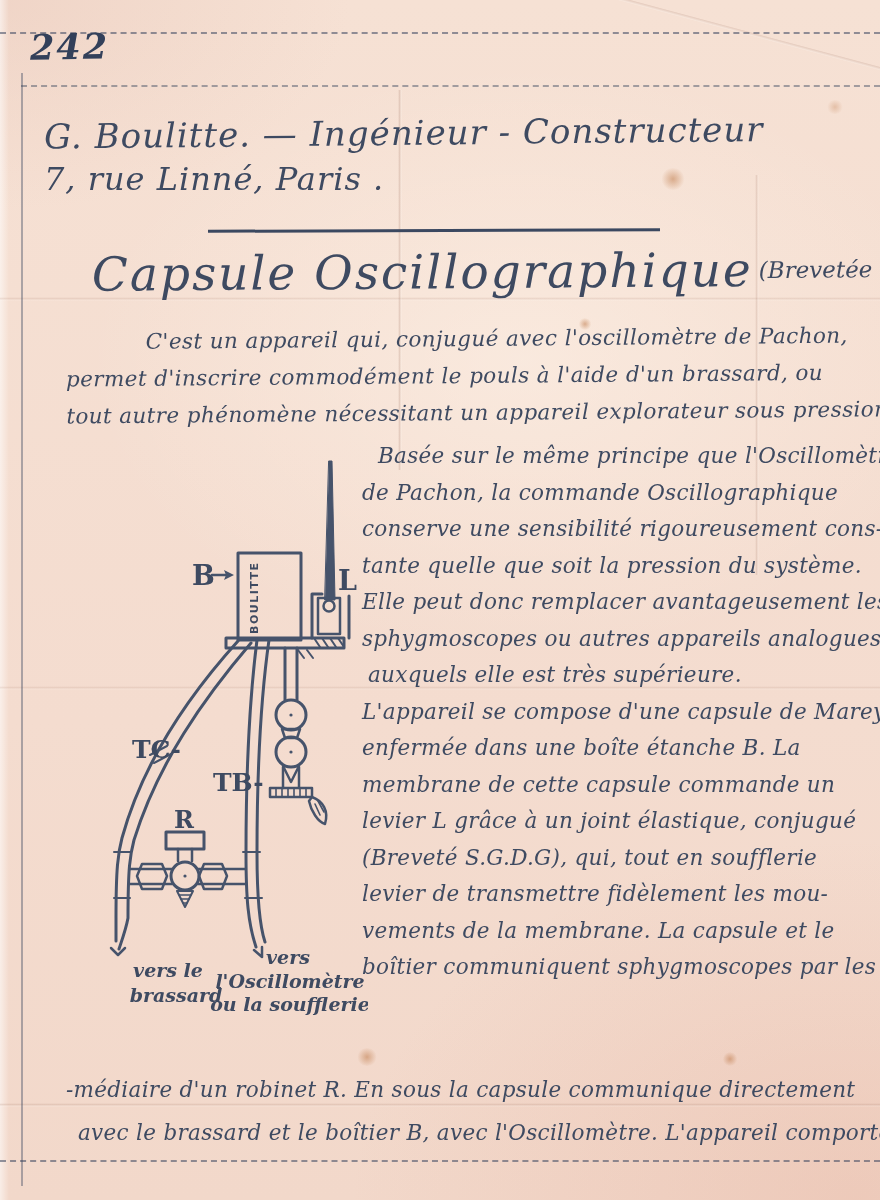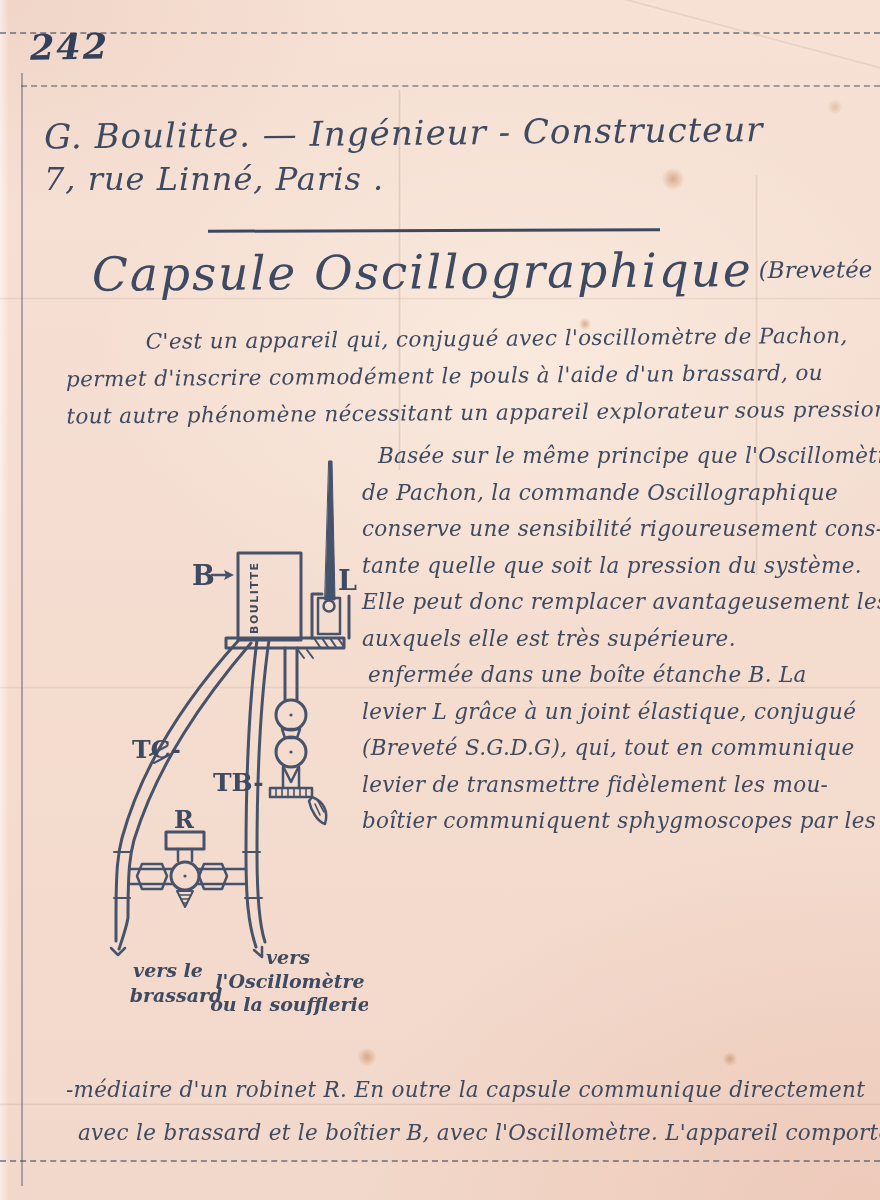--- a/index.html
+++ b/index.html
@@ -96,30 +96,34 @@
     <div class="ln">permet d'inscrire commodément le pouls à l'aide d'un brassard, ou</div>
     <div class="ln">tout autre phénomène nécessitant un appareil explorateur sous pression.</div>
   </div>
 
   <div class="hand column">
     <div class="ln">Basée sur le même principe que l'Oscillomètre</div>
     <div class="ln">de Pachon, la commande Oscillographique</div>
     <div class="ln">conserve une sensibilité rigoureusement cons-</div>
     <div class="ln">tante quelle que soit la pression du système.</div>
     <div class="ln">Elle peut donc remplacer avantageusement les</div>
+    <div class="ln">sphygmoscopes ou autres appareils analogues</div>
     <div class="ln">auxquels elle est très supérieure.</div>
+    <div class="ln">L'appareil se compose d'une capsule de Marey</div>
     <div class="ln">enfermée dans une boîte étanche B. La</div>
+    <div class="ln">membrane de cette capsule commande un</div>
     <div class="ln">levier L grâce à un joint élastique, conjugué</div>
-    <div class="ln">(Breveté S.G.D.G), qui, tout en communique</div>
+    <div class="ln">(Breveté S.G.D.G), qui, tout en soufflerie</div>
     <div class="ln">levier de transmettre fidèlement les mou-</div>
+    <div class="ln">vements de la membrane. La capsule et le</div>
     <div class="ln">boîtier communiquent sphygmoscopes par les</div>
   </div>
 
   <div class="hand bottomblock">
-    <div class="ln">-médiaire d'un robinet R. En outre la capsule communique directement</div>
+    <div class="ln">-médiaire d'un robinet R. En sous la capsule communique directement</div>
     <div class="ln">avec le brassard et le boîtier B, avec l'Oscillomètre. L'appareil comporte</div>
   </div>
 
   <svg class="diagram" viewBox="0 0 302 582">
     <g stroke="#46536b" fill="none" stroke-width="3" stroke-linecap="round" stroke-linejoin="round">
 
       <path d="M263 13 L266 13 L269 152 L259 152 Z" fill="#46536b" stroke-width="1"></path>
 
       <g>
         <path d="M246 190 L246 146 L256 146"></path>

